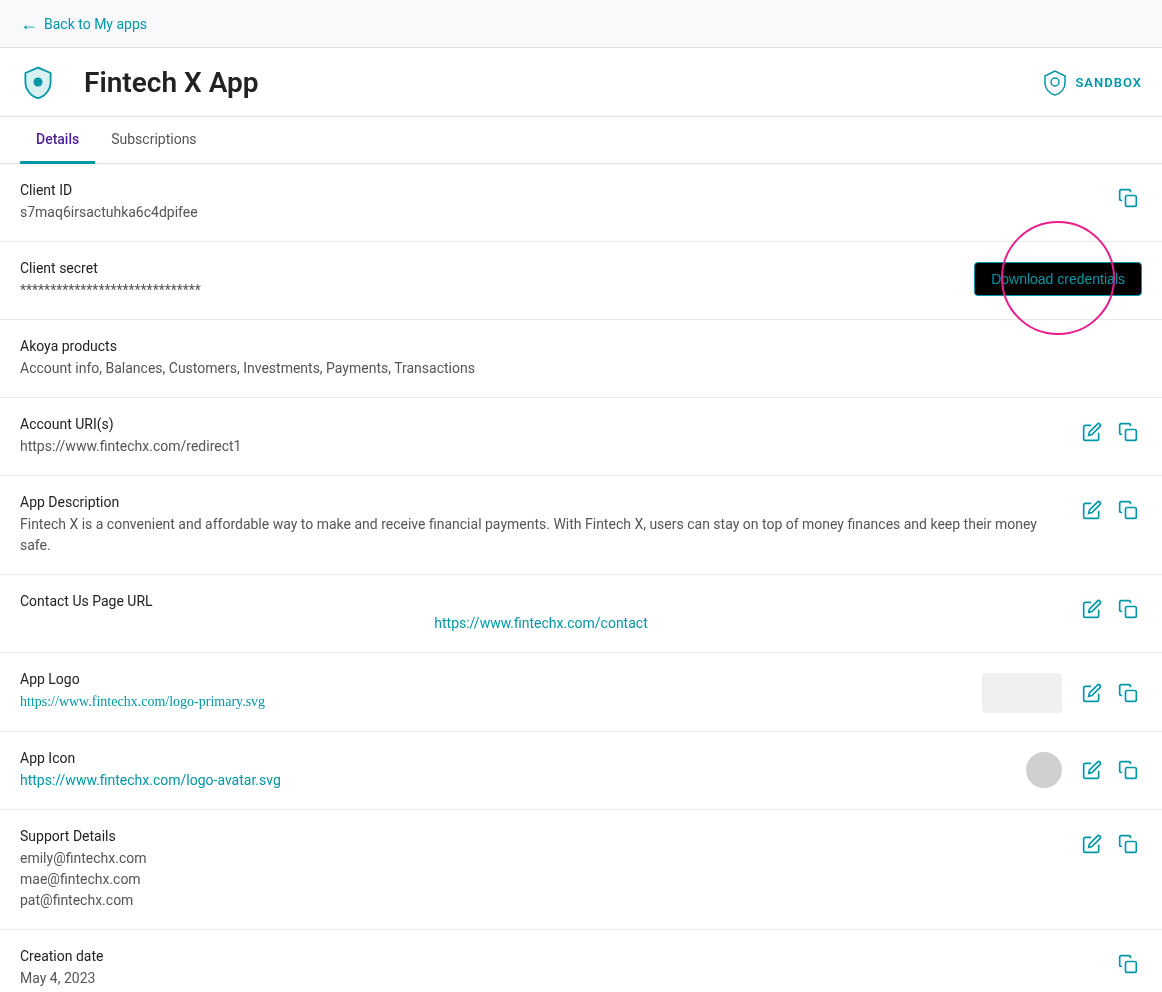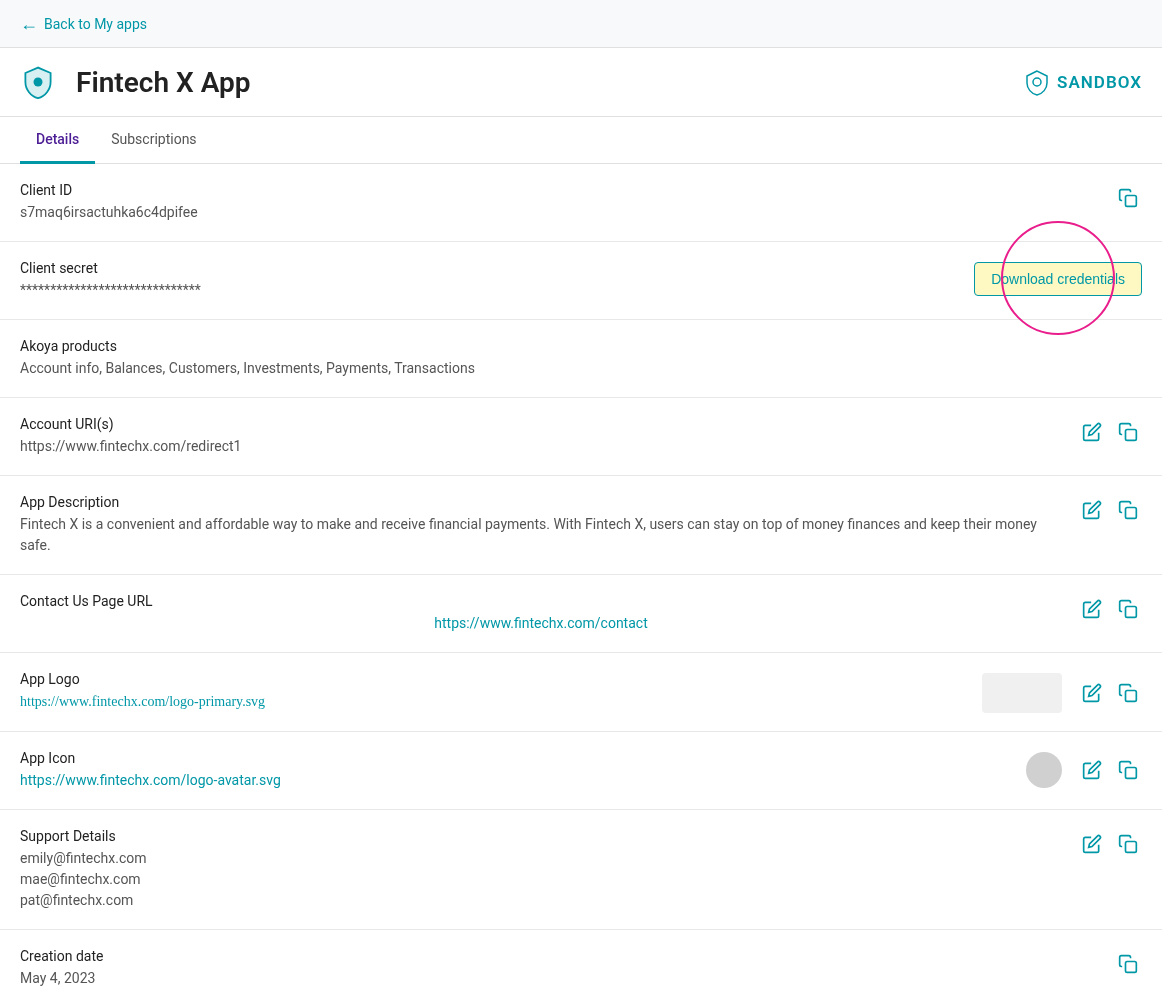--- a/index.html
+++ b/index.html
@@ -38,38 +38,38 @@
       display: flex;
       align-items: center;
       justify-content: space-between;
       padding: 16px 20px;
       background: #fff;
       border-bottom: 1px solid #e0e0e0;
     }
     .app-title-area {
       display: flex;
       align-items: center;
-      gap: 20px;
+      gap: 28px;
     }
     .app-icon-shield {
       width: 36px;
       height: 36px;
       color: #0097a7;
     }
     .app-title {
       font-size: 28px;
       font-weight: 600;
       color: #222;
     }
     .sandbox-badge {
       display: flex;
       align-items: center;
       gap: 6px;
       color: #0097a7;
-      font-size: 17px;
+      font-size: 13px;
       font-weight: 600;
       letter-spacing: 1px;
       text-transform: uppercase;
     }
     .sandbox-icon {
       width: 28px;
       height: 28px;
       color: #0097a7;
     }
 
@@ -140,21 +140,21 @@
       align-items: center;
       justify-content: center;
     }
     .icon-btn svg {
       width: 20px;
       height: 20px;
     }
 
     
     .download-creds-btn {
-      background: #fef9c3;
+      background: #000000;
       border: 1px solid #0097a7;
       color: #0097a7;
       padding: 8px 16px;
       border-radius: 4px;
       cursor: pointer;
       font-size: 14px;
       font-weight: 500;
     }
 
     

